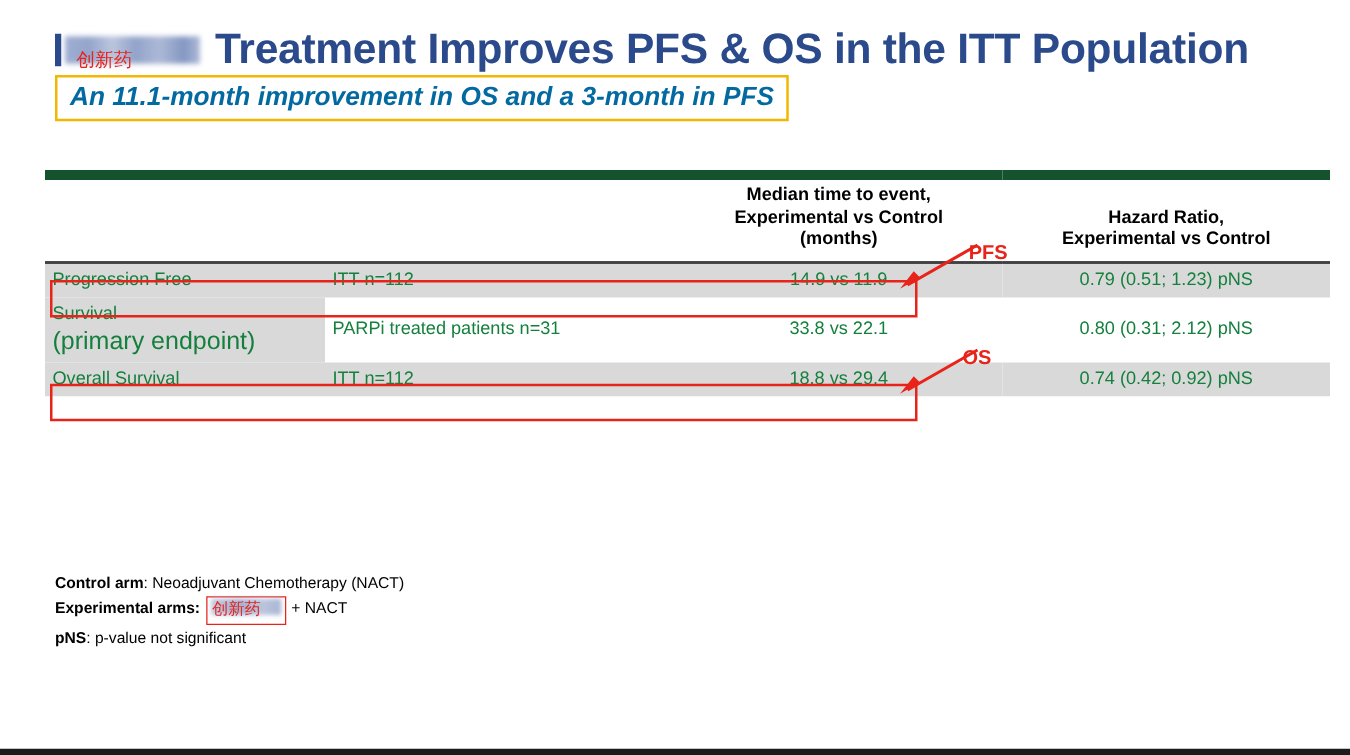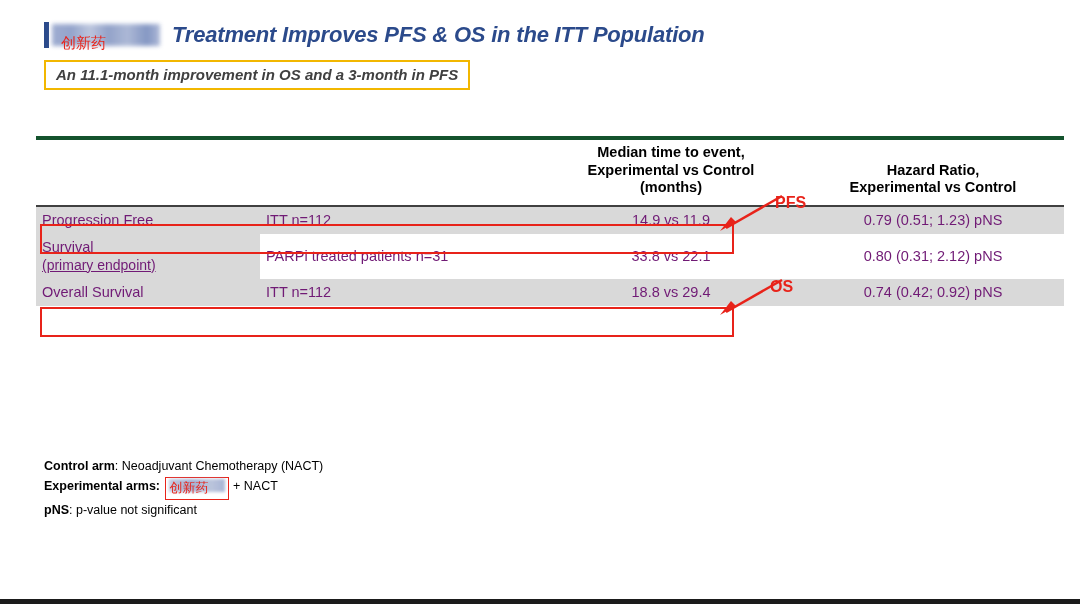--- a/index.html
+++ b/index.html
@@ -55,37 +55,36 @@
     left: 17px;
     top: 14px;
     color: #e8231a;
     font-size: 15px;
     font-family: "DejaVu Sans", sans-serif;
     letter-spacing: 0px;
     white-space: nowrap;
   }
   .main-title {
     color: #2b4a8b;
-    font-size: 22px;
+    font-size: 34px;
     font-weight: bold;
-    font-style: italic;
     letter-spacing: -0.2px;
     white-space: nowrap;
   }
   .subtitle-box {
     position: absolute;
     left: 44px;
     top: 60px;
     border: 2px solid #f2b700;
     padding: 4px 10px 5px 10px;
     background: #ffffff;
   }
   .subtitle {
-    color: #404040;
-    font-size: 15px;
+    color: #0369a1;
+    font-size: 21px;
     font-weight: bold;
     font-style: italic;
     white-space: nowrap;
   }
 
   
   .table-wrap {
     position: absolute;
     left: 36px;
     top: 136px;
@@ -98,45 +97,45 @@
   }
   table.data thead th {
     font-size: 14.5px;
     font-weight: bold;
     color: #000000;
     vertical-align: bottom;
     padding: 4px 6px 8px 6px;
     line-height: 1.22;
   }
   .thead-rule-top {
-    border-top: 4px solid #14532d;
+    border-top: 8px solid #14532d;
     text-align: center;
   }
   .thead-rule-bottom {
     border-bottom: 2px solid #404040;
   }
   table.data td {
     font-size: 14.5px;
-    color: #701a75;
+    color: #15803d;
     padding: 5px 6px;
     line-height: 1.2;
   }
   .col-label  { width: 212px; }
   .col-pop    { width: 268px; }
   .col-median { width: 250px; }
   .col-hr     { width: 250px; }
 
   .shade { background: #d9d9d9; }
   .cell-label { text-align: left; padding-left: 8px; }
   .cell-pop   { text-align: left; padding-left: 18px; }
   .cell-num   { text-align: center; }
 
   .row-sep-bottom { border-bottom: 2px solid #404040; }
 
-  .endpoint-sub { font-size: 14px; text-decoration: underline; }
+  .endpoint-sub { font-size: 20px; }
 
   
   .hl {
     position: absolute;
     border: 2px solid #e8231a;
     box-sizing: border-box;
     pointer-events: none;
   }
   #hl-pfs { left: 4px;  top: 88px;  width: 694px; height: 30px; }
   #hl-os  { left: 4px;  top: 171px; width: 694px; height: 30px; }

